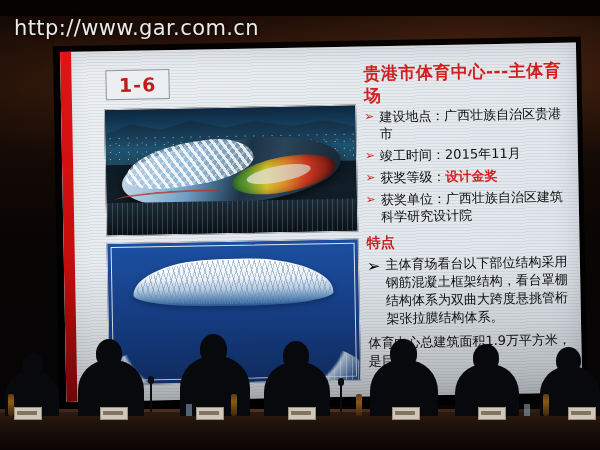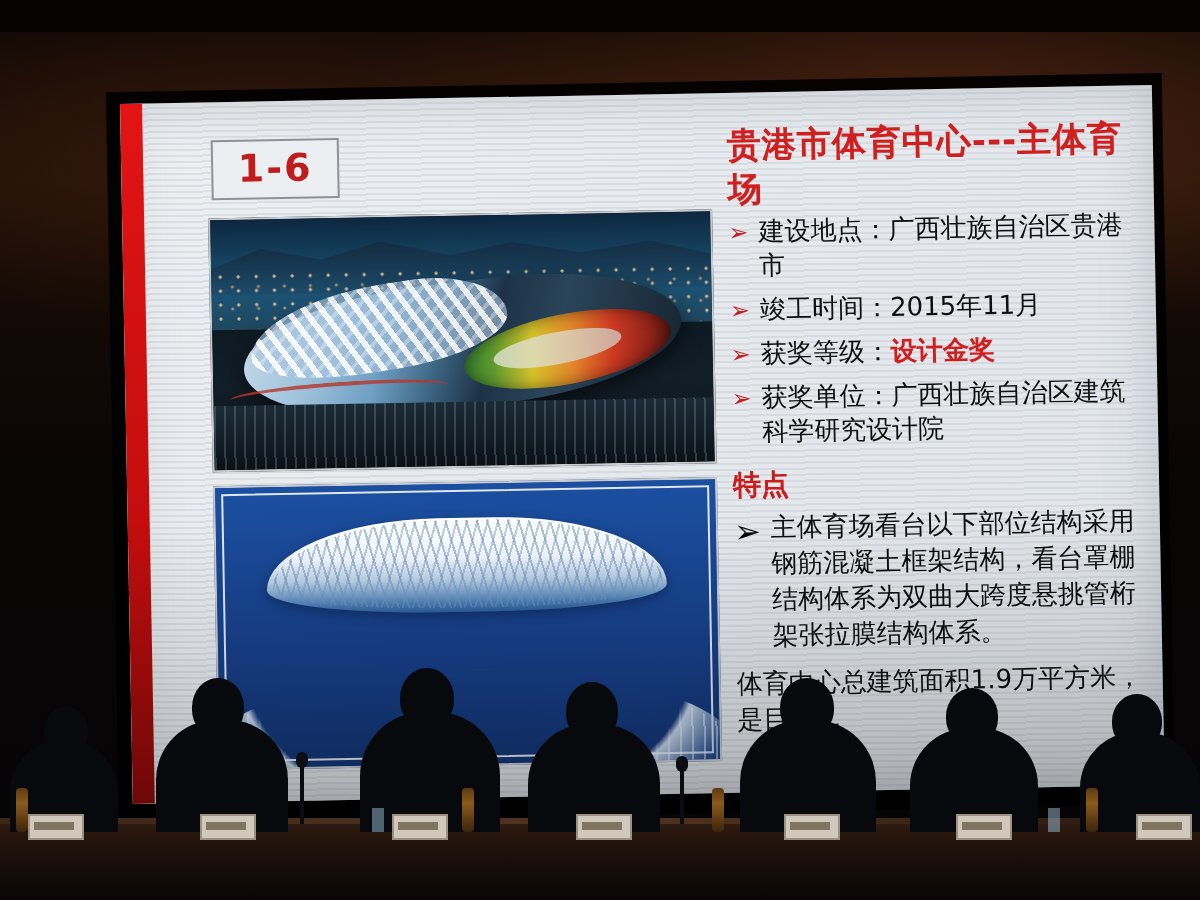--- a/index.html
+++ b/index.html
@@ -148,20 +148,21 @@
   .glass{position:absolute;bottom:34px;width:6px;height:12px;background:rgba(170,210,235,.45);}
 </style>
 </head>
 <body>
 
 <div id="stage">
 
   <div class="backdrop"></div>
   <div class="top-dark-strip"></div>
 
+  <div class="watermark">http://www.gar.com.cn</div>
 
   <div class="screen-wrap">
     <div class="screen-shadow"></div>
 
     <div class="slide">
 
       <div class="red-bar"></div>
 
       <div class="badge">
         <span>1-6</span>

